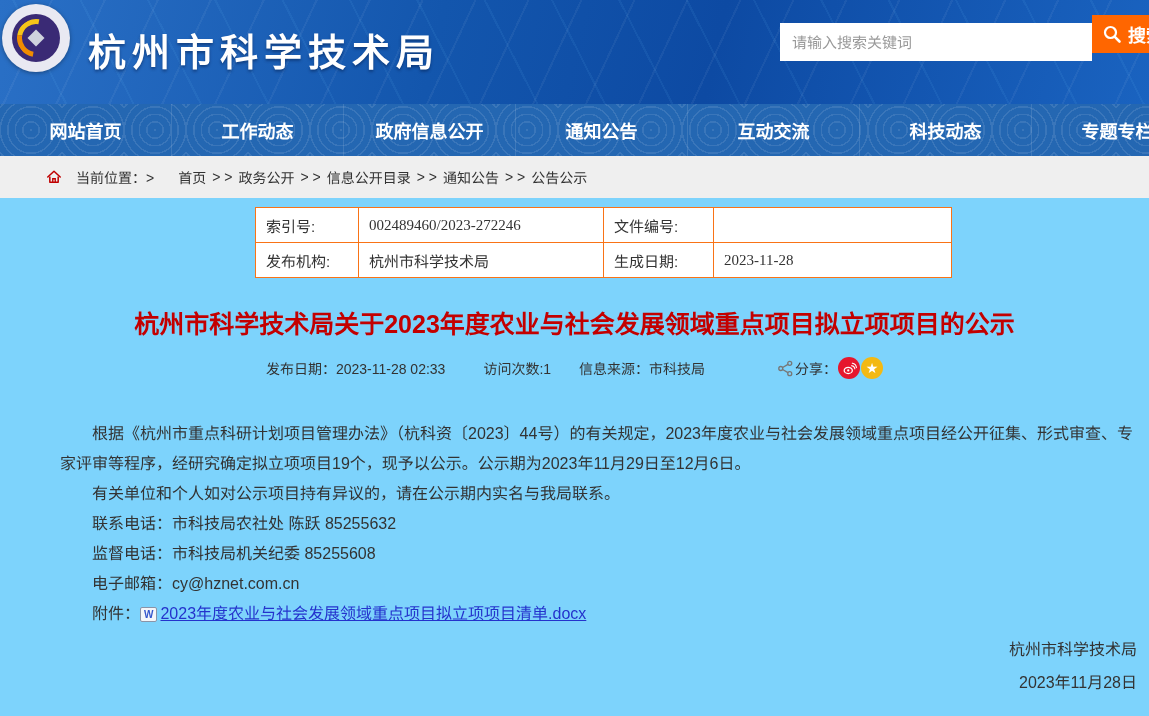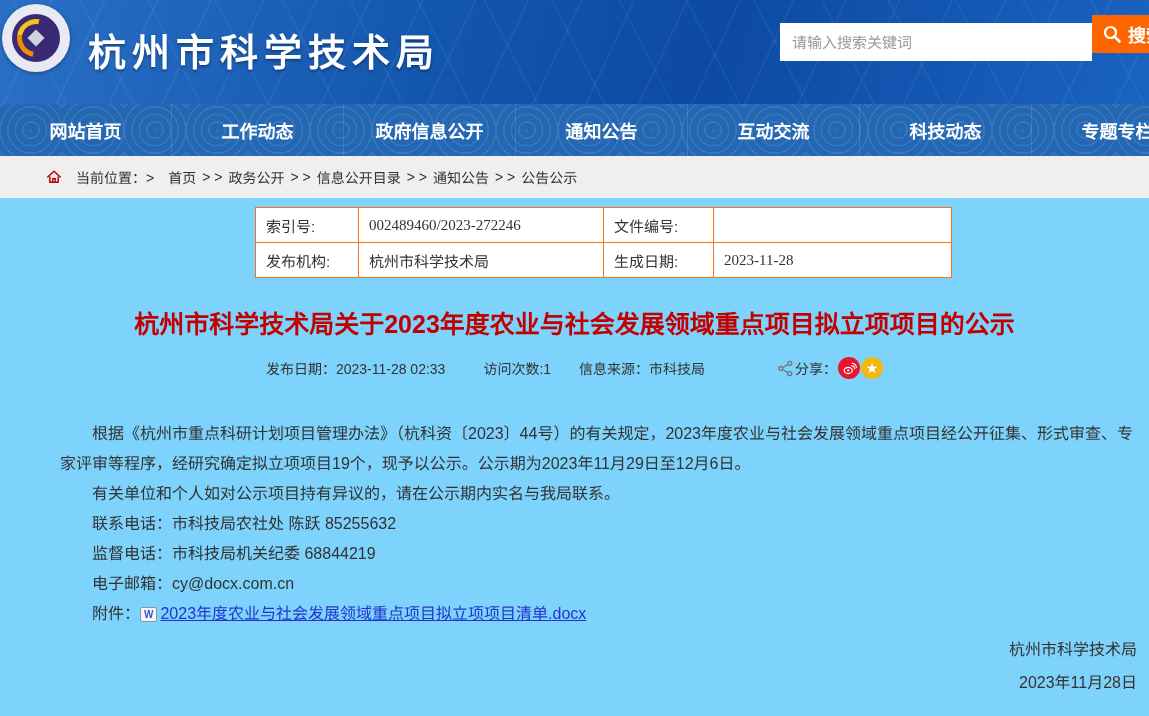--- a/index.html
+++ b/index.html
@@ -45,21 +45,21 @@
   .nav-item { flex:0 0 172px; height:52px; display:flex; align-items:center; justify-content:center;
     color:#fff; font-size:18px; font-weight:bold; cursor:pointer;
     border-right:1px solid rgba(255,255,255,0.12); }
 
   
   .crumbbar { height:42px; background:#efefef; display:flex; align-items:center; padding-left:46px;
     font-size:14px; color:#333; }
   .crumbbar .home-ic { margin-right:14px; display:inline-flex; }
   .crumbbar a { color:#333; text-decoration:none; cursor:pointer; }
   .crumb-sep { margin:0 6px; color:#333; }
-  .crumb-label { margin-right:14px; }
+  .crumb-label { margin-right:24px; }
 
   
   .doc-table { margin:9px 0 0 255px; border-collapse:collapse; }
   .doc-table td { border:1px solid #f97316; height:35px; padding:0 10px; font-size:15px; color:#333;
     background:#fff; }
   .doc-table .c1 { width:103px; } .doc-table .c2 { width:245px; }
   .doc-table .c3 { width:110px; } .doc-table .c4 { width:238px; }
   .doc-val { font-family:"Liberation Serif","DejaVu Serif",serif; font-size:16px; }
 
   
@@ -181,22 +181,22 @@
           </svg>
         </span>
         <span class="share-circle share-qzone">★</span>
       </span>
     </div>
 
     <div class="body-text">
       <p>根据《杭州市重点科研计划项目管理办法》（杭科资〔2023〕44号）的有关规定，2023年度农业与社会发展领域重点项目经公开征集、形式审查、专家评审等程序，经研究确定拟立项项目19个，现予以公示。公示期为2023年11月29日至12月6日。</p>
       <p>有关单位和个人如对公示项目持有异议的，请在公示期内实名与我局联系。</p>
       <p>联系电话：市科技局农社处 陈跃 85255632</p>
-      <p>监督电话：市科技局机关纪委 68844219</p>
-      <p>电子邮箱：cy@docx.com.cn</p>
+      <p>监督电话：市科技局机关纪委 85255608</p>
+      <p>电子邮箱：cy@hznet.com.cn</p>
       <p class="attach-row">
         <span>附件：</span><span class="doc-ico">W</span><a class="attach-link">2023年度农业与社会发展领域重点项目拟立项项目清单.docx</a>
       </p>
     </div>
 
     <div class="signoff">
       <div>杭州市科学技术局</div>
       <div>2023年11月28日</div>
     </div>
 

